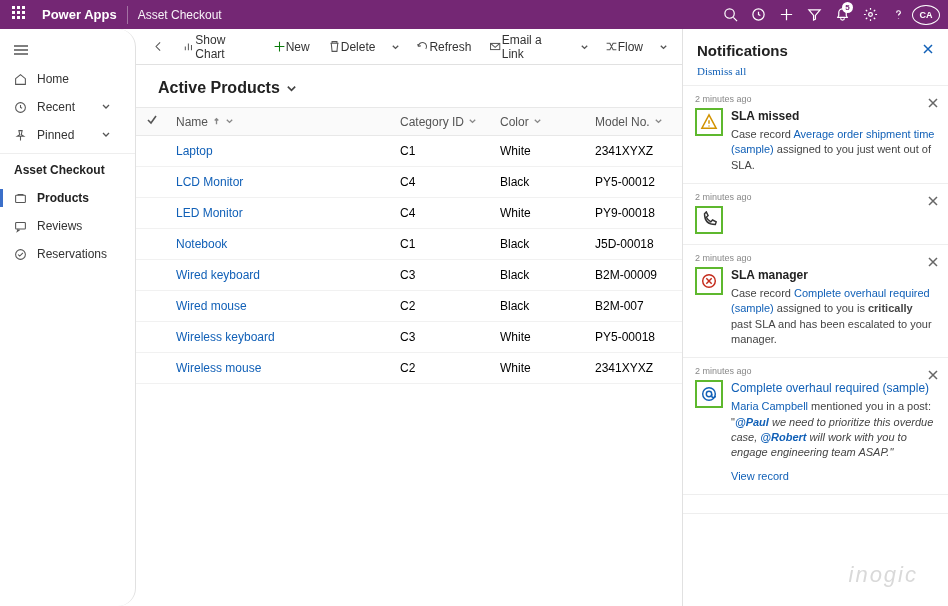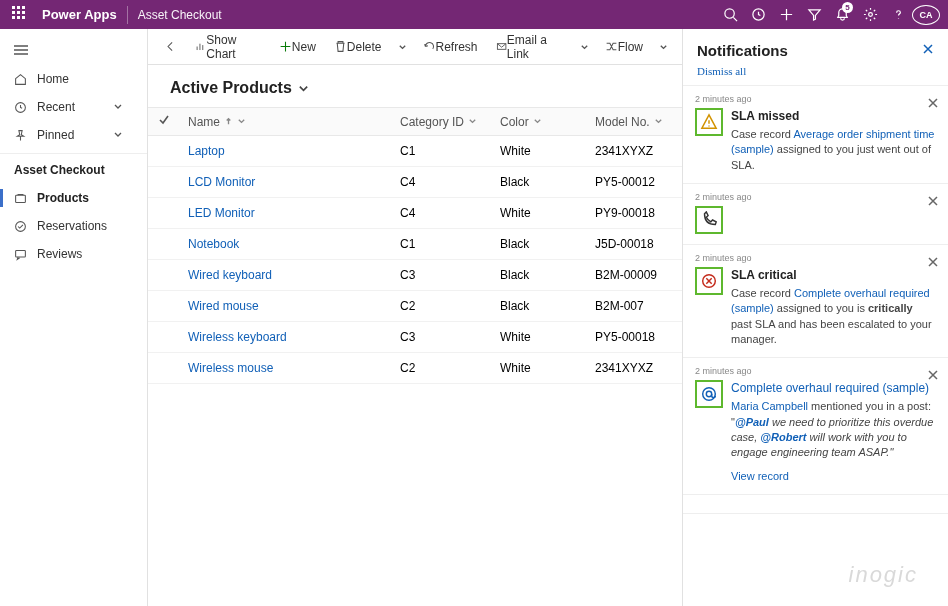--- a/index.html
+++ b/index.html
@@ -13,21 +13,21 @@
 .top-sep { width: 1px; height: 18px; background: rgba(255,255,255,0.35); margin: 0 10px; }
 .top-appname { font-size: 12px; opacity: 0.95; }
 .top-spacer { flex: 1; }
 .top-icon { width: 28px; height: 29px; display: flex; align-items: center; justify-content: center; cursor: pointer; position: relative; }
 .top-icon svg { width: 15px; height: 15px; stroke: #fff; fill: none; stroke-width: 1.3; }
 .badge { position: absolute; top: 2px; right: 3px; background: #fff; color: #742774; font-size: 8px; font-weight: 700; border-radius: 50%; width: 11px; height: 11px; display: flex; align-items: center; justify-content: center; }
 .avatar-circle { width: 44px; height: 20px; border: 1px solid #fff; border-radius: 50%; display: flex; align-items: center; justify-content: center; font-size: 9px; font-weight: 600; }
 
 
 .main { display: flex; height: calc(100% - 29px); }
-.sidebar { width: 148px; border-right: 1px solid #e1e1e1; display: flex; flex-direction: column; padding-top: 6px; }
+.sidebar { width: 136px; border-right: 1px solid #e1e1e1; display: flex; flex-direction: column; padding-top: 6px; border-radius: 18px; }
 .hamburger { padding: 6px 14px; cursor: pointer; }
 .hamburger svg { width: 14px; height: 10px; stroke: #555; }
 .nav-item { display: flex; align-items: center; padding: 7px 14px; font-size: 12px; color: #333; cursor: pointer; position: relative; }
 .nav-item svg { width: 13px; height: 13px; margin-right: 10px; stroke: #555; fill: none; stroke-width: 1.3; }
 .nav-item .chev { margin-left: auto; width: 10px; height: 10px; }
 .nav-section { font-size: 12px; font-weight: 600; color: #222; padding: 9px 14px 7px; border-top: 1px solid #eee; margin-top: 4px; }
 .nav-item.active { font-weight: 600; color: #222; }
 .nav-item.active::before { content: ""; position: absolute; left: 0; top: 5px; bottom: 5px; width: 3px; background: #3b6fc9; }
 
 
@@ -175,31 +175,31 @@
     <div class="nav-section">Asset Checkout</div>
     <div class="nav-item active">
         <svg viewBox="0 0 16 16">
           <rect x="2" y="4" width="12" height="9" rx="1"></rect>
           <path d="M5 4V3h6v1"></path>
         </svg>
         <span>Products</span>
       </div>
     <div class="nav-item">
         <svg viewBox="0 0 16 16">
+          <rect x="2" y="3" width="12" height="8" rx="1"></rect>
+          <path d="M5 11l-1 3 3-2"></path>
+        </svg>
+        <span>Reviews</span>
+      </div>
+    <div class="nav-item">
+        <svg viewBox="0 0 16 16">
           <circle cx="8" cy="8" r="6"></circle>
           <path d="M5 8l2 2 4-4"></path>
         </svg>
         <span>Reservations</span>
-      </div>
-    <div class="nav-item">
-        <svg viewBox="0 0 16 16">
-          <rect x="2" y="3" width="12" height="8" rx="1"></rect>
-          <path d="M5 11l-1 3 3-2"></path>
-        </svg>
-        <span>Reviews</span>
       </div>
   </div>
 
   <div class="content">
     <div class="cmdbar">
       <div class="cmdbtn">
           <svg viewBox="0 0 16 16">
             <path d="M10 3L5 8l5 5"></path>
           </svg>
         </div>
@@ -414,21 +414,21 @@
               <path d="M1 1l8 8M9 1l-8 8"></path>
             </svg></div>
         <div class="notif-body">
           <div class="notif-icon">
               <svg viewBox="0 0 20 20">
                 <circle cx="10" cy="10" r="7" stroke="#c42b1c"></circle>
                 <path d="M7 7l6 6M13 7l-6 6" stroke="#c42b1c"></path>
               </svg>
             </div>
           <div class="notif-text">
-            <div class="notif-title">SLA critical</div>
+            <div class="notif-title">SLA manager</div>
             <span>Case record </span><span class="nlink">Complete overhaul required (sample)</span><span> assigned to you is </span><span class="bold">critically</span><span> past SLA and has been escalated to your manager.</span>
           </div>
         </div>
       </div>
 
       <div class="notif">
         <div class="notif-time">2 minutes ago</div>
         <div class="notif-x"><svg viewBox="0 0 10 10">
               <path d="M1 1l8 8M9 1l-8 8"></path>
             </svg></div>

